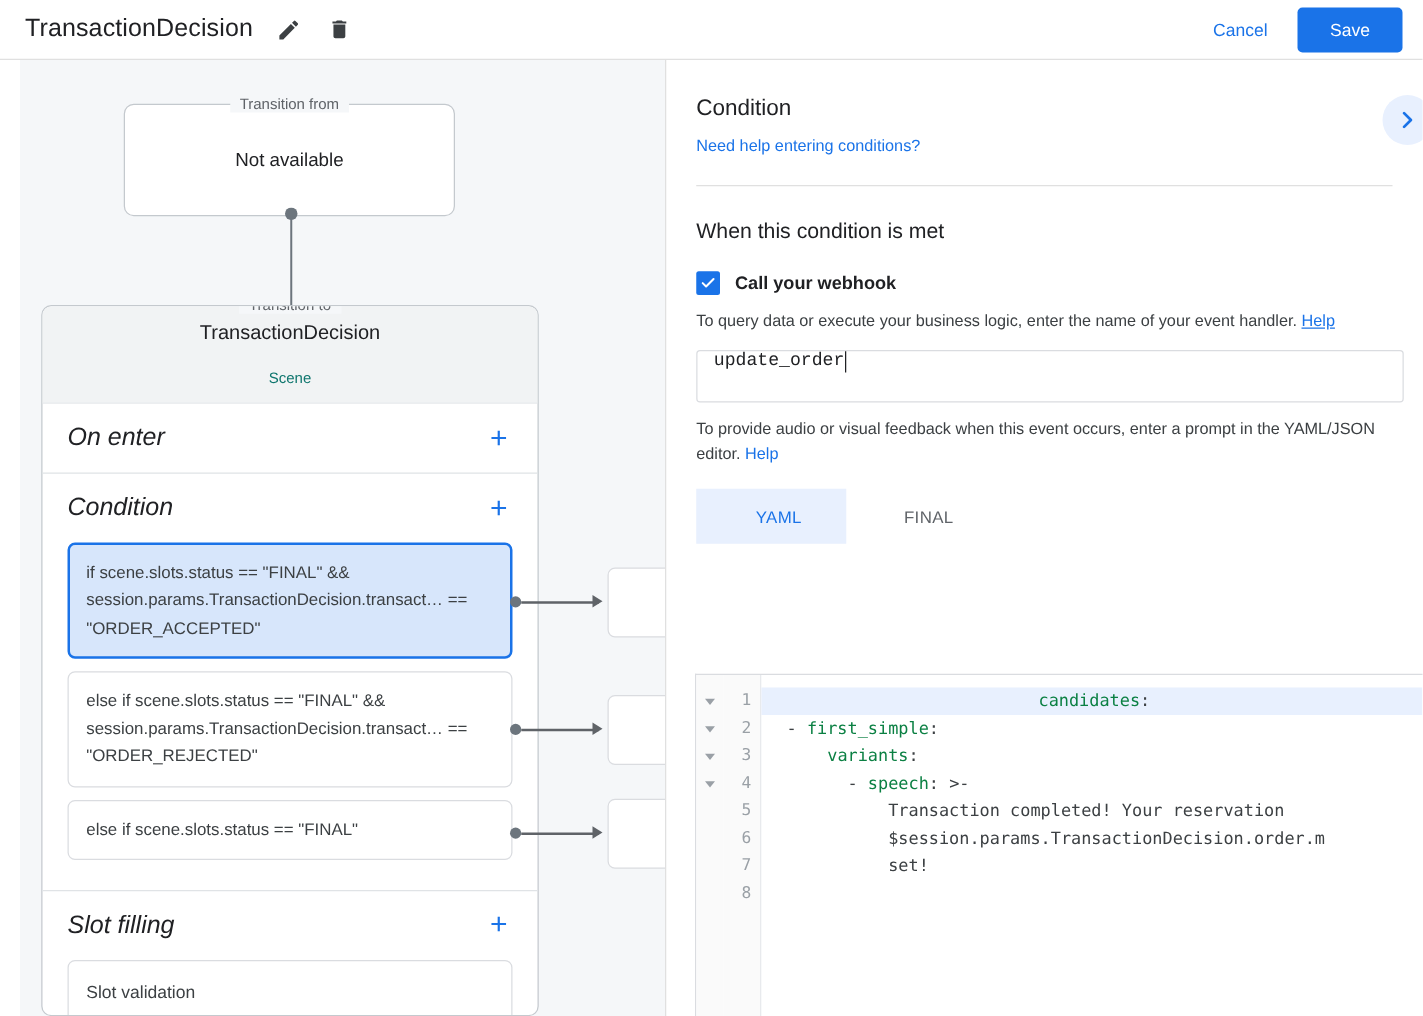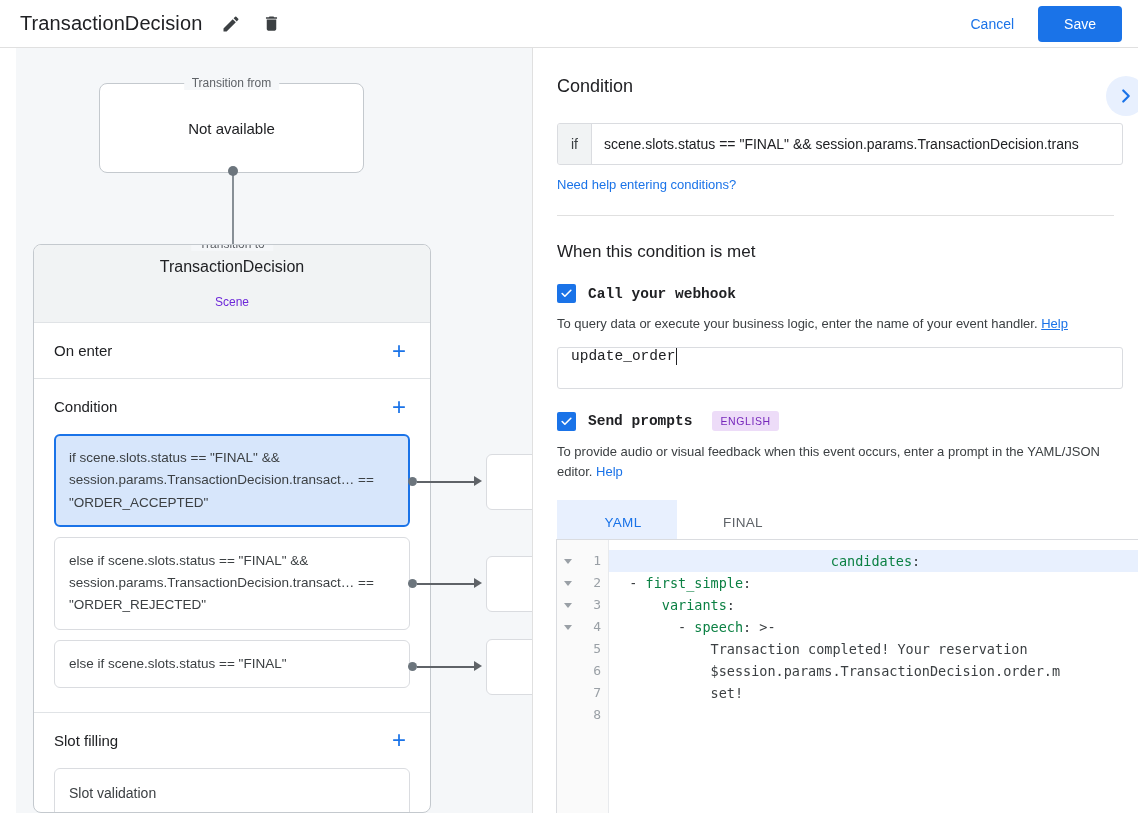--- a/index.html
+++ b/index.html
@@ -99,28 +99,28 @@
   }
   .tto-head {
     background: #f1f3f4;
     height: 78px;
     border-radius: 7px 7px 0 0;
     display: flex; flex-direction: column;
     align-items: center; justify-content: center;
     border-bottom: 1px solid #e0e3e6;
   }
   .tto-title { font-size: 16px; color: #202124; }
-  .tto-sub { font-size: 12px; color: #6d28d9; margin-top: 19px; }
+  .tto-sub { font-size: 12px; color: #0f766e; margin-top: 19px; }
 
   .section { border-bottom: 1px solid #e0e3e6; padding: 0 20px; }
   .section-head {
     display: flex; align-items: center; justify-content: space-between;
     height: 55px;
   }
-  .section-label { font-size: 15px; color: #202124; }
+  .section-label { font-size: 20px; color: #202124; font-style: italic; }
   .plus {
     color: #1a73e8; font-size: 24px; line-height: 1;
     cursor: pointer; font-weight: 300; padding: 0 4px;
   }
   .section-body { padding-bottom: 14px; }
 
   .cond-card {
     border: 1px solid #dadce0;
     border-radius: 6px;
     background: #ffffff;
@@ -228,21 +228,21 @@
 
   .sec2-title { font-size: 17px; color: #202124; padding-top: 26px; }
 
   .chk-row { display: flex; align-items: center; margin-top: 22px; gap: 12px; }
   .checkbox {
     width: 19px; height: 19px; border-radius: 2px;
     background: #1a73e8;
     display: flex; align-items: center; justify-content: center;
     cursor: pointer; flex: 0 0 auto;
   }
-  .chk-label { font-size: 14.5px; font-weight: bold; color: #202124; font-family: Liberation Mono, monospace; }
+  .chk-label { font-size: 14.5px; font-weight: bold; color: #202124; }
   .badge {
     background: #eddcf8; color: #7627bb;
     font-size: 10.5px; letter-spacing: .6px;
     padding: 4px 8px; border-radius: 3px;
     margin-left: 8px;
   }
   .desc {
     margin-top: 11px;
     font-size: 13px; color: #3c4043; line-height: 1.55;
     max-width: 566px;
@@ -424,24 +424,20 @@
 
   <div class="panel-sec">
     <div class="panel-title">Condition</div>
 
     <div class="chevron-btn">
       <svg width="22" height="22" viewBox="0 0 24 24" fill="none" stroke="#1a73e8" stroke-width="2.4" stroke-linecap="round" stroke-linejoin="round" aria-hidden="true">
         <polyline points="9 6 15 12 9 18"></polyline>
       </svg>
     </div>
 
-    <div class="cond-input-row">
-      <div class="cond-if">if</div>
-      <div class="cond-val">scene.slots.status == "FINAL" &amp;&amp; session.params.TransactionDecision.trans</div>
-    </div>
 
     <a class="help-link">Need help entering conditions?</a>
 
     <div class="divider"></div>
   </div>
 
   <div class="panel-sec">
     <div class="sec2-title">When this condition is met</div>
 
     <div class="chk-row">
@@ -456,29 +452,20 @@
     <div class="desc">
       <span>To query data or execute your business logic, enter the name of your event handler.</span>
       <a class="ul">Help</a>
     </div>
 
     <div class="text-input">
       <span>update_order</span>
         <span class="caret"></span>
     </div>
 
-    <div class="chk-row">
-      <div class="checkbox">
-        <svg width="13" height="13" viewBox="0 0 24 24" fill="none" stroke="#ffffff" stroke-width="3" stroke-linecap="round" stroke-linejoin="round" aria-hidden="true">
-          <polyline points="20 6 9 17 4 12"></polyline>
-        </svg>
-      </div>
-      <span class="chk-label">Send prompts</span>
-      <span class="badge">ENGLISH</span>
-    </div>
 
     <div class="desc">
       <span>To provide audio or visual feedback when this event occurs, enter a prompt in the YAML/JSON editor.</span>
       <a>Help</a>
     </div>
 
     <div class="tabs">
       <div class="tab active">YAML</div>
       <div class="tab">FINAL</div>
     </div>

